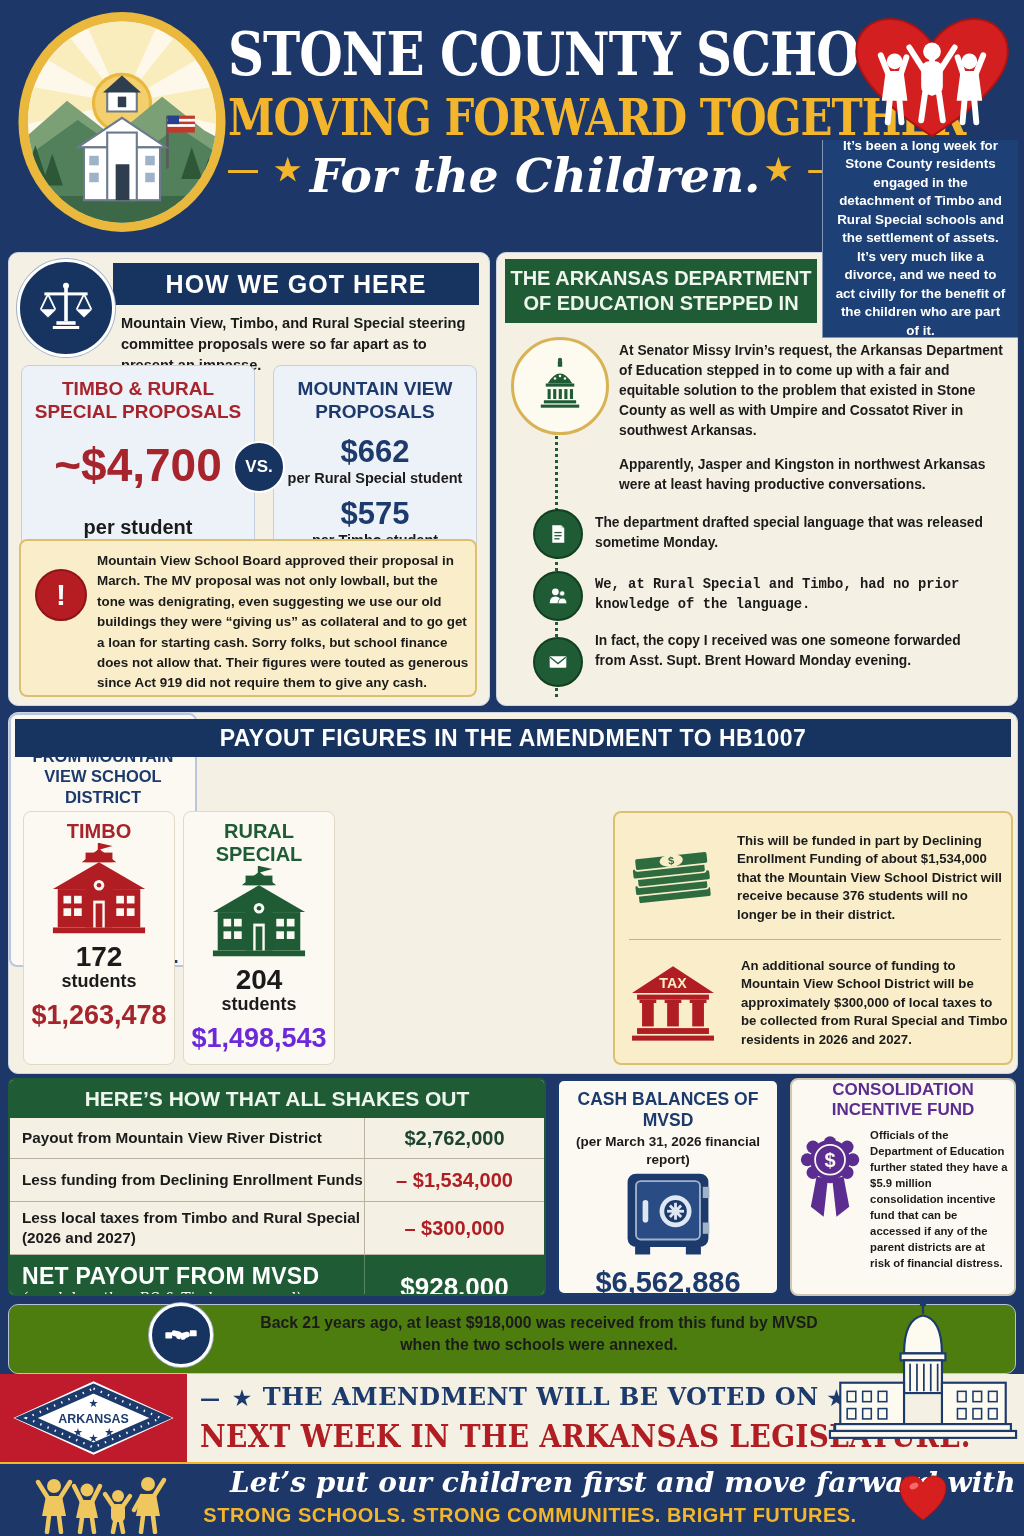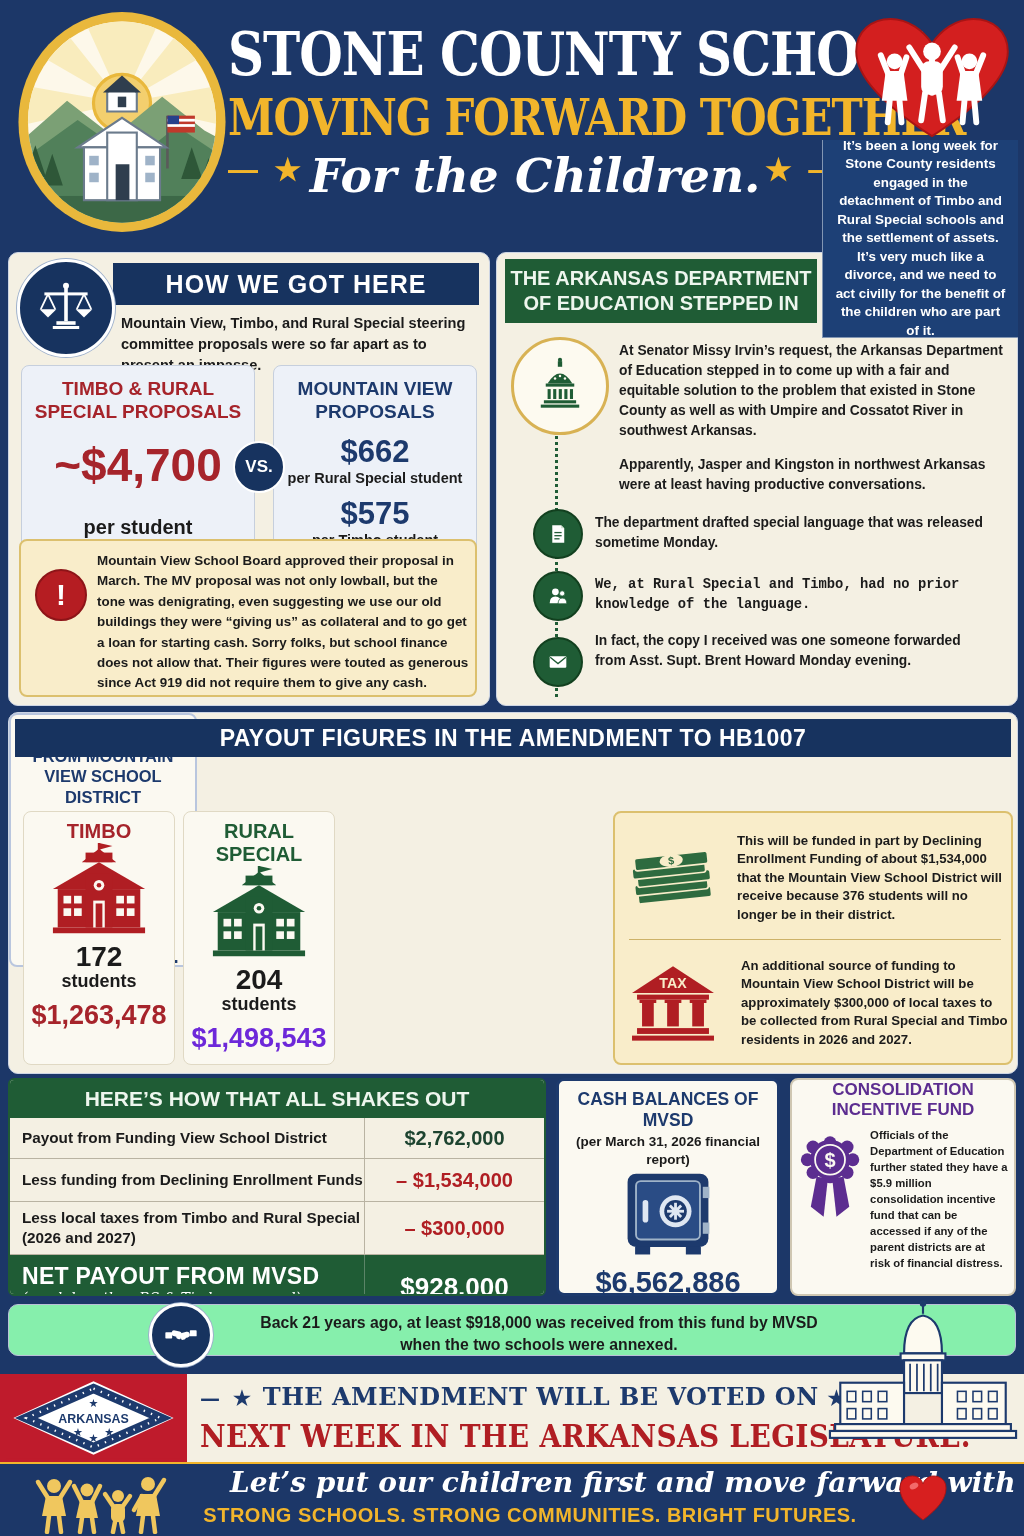--- a/index.html
+++ b/index.html
@@ -102,21 +102,21 @@
   .cash-title{color:#1d3a6d;font-size:17.5px;font-weight:bold;}
   .cash-sub{font-size:13.5px;font-weight:600;color:#1b1b1b;line-height:1.3;margin-top:2px;}
   .cash-amount{color:#1d3a6d;font-size:29px;font-weight:bold;}
   .consol{left:790px;top:1078px;width:226px;height:218px;background:#fbf9f1;border:2px solid #cfc7b2;
     border-radius:8px;box-sizing:border-box;padding-top:0;}
   .consol-title{color:#5c2d90;font-size:17px;font-weight:bold;text-align:center;line-height:1.2;}
   .consol-body{display:flex;margin-top:6px;padding:0 6px;}
   .consol-text{font-size:11.3px;font-weight:600;color:#1b1b1b;line-height:1.42;width:142px;}
 
   
-  .hist{left:8px;top:1304px;width:1008px;height:52px;background:#86efac;border:1px solid #b9c0d8;
+  .hist{left:8px;top:1304px;width:1008px;height:70px;background:#4d7c0f;border:1px solid #b9c0d8;
     border-radius:10px;box-sizing:border-box;}
   .hist-icon{left:140px;top:-2px;width:58px;height:58px;background:#17335f;border:3px solid #fff;
     box-shadow:0 0 0 1px #9db0cc;display:flex;align-items:center;justify-content:center;}
   .hist-text{left:230px;top:7px;width:600px;text-align:center;font-size:15.8px;font-weight:bold;
     color:#1b1b1b;line-height:1.4;}
 
   
   .vote-band{left:0;top:1374px;width:1024px;height:88px;background:#f4f0e3;}
   .vote-flag{left:0;top:0;width:187px;height:88px;background:#bf1b2c;display:flex;
     align-items:center;justify-content:center;}
@@ -449,21 +449,21 @@
           <text x="55" y="30" text-anchor="middle" font-size="17" font-weight="bold" fill="#f9edca" font-family="Liberation Sans, sans-serif">TAX</text>
         </svg>
         <div class="fund-text" style="margin-left:22px;">An additional source of funding to Mountain View School District will be approximately $300,000 of local taxes to be collected from Rural Special and Timbo residents in 2026 and 2027.</div>
       </div>
     </div>
   </div>
 
   <div class="abs shake">
     <div class="shake-hdr">HERE’S HOW THAT ALL SHAKES OUT</div>
     <div class="shake-row" style="height:40px;">
-      <div class="shake-label">Payout from Funding View School District</div>
+      <div class="shake-label">Payout from Mountain View River District</div>
       <div class="shake-val pos">$2,762,000</div>
     </div>
     <div class="shake-row" style="height:42px;">
       <div class="shake-label">Less funding from Declining Enrollment Funds</div>
       <div class="shake-val neg">– $1,534,000</div>
     </div>
     <div class="shake-row" style="height:52px;">
       <div class="shake-label">Less local taxes from Timbo and Rural Special (2026 and 2027)</div>
       <div class="shake-val neg">–  $300,000</div>
     </div>

